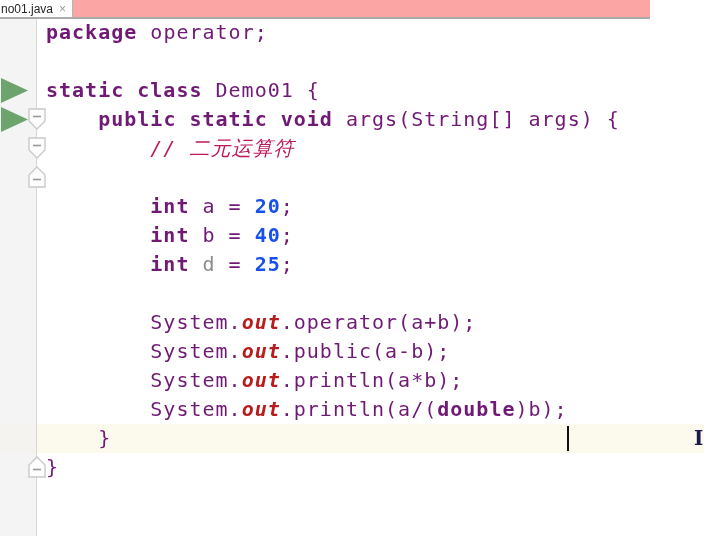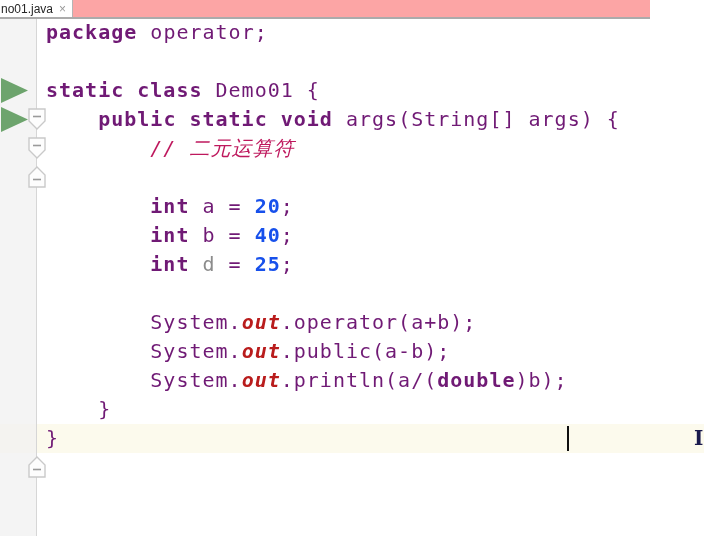--- a/index.html
+++ b/index.html
@@ -98,20 +98,21 @@
     <div class="code-line"><span class="seg-keyword">static class</span><span class="seg-plain"> Demo01 {</span></div>
     <div class="code-line"><span class="seg-plain">    </span><span class="seg-keyword">public static void</span><span class="seg-plain"> args(String[] args) {</span></div>
     <div class="code-line"><span class="seg-plain">        </span><span class="seg-comment">// 二元运算符</span></div>
     <div class="code-line"><span class="seg-plain">        </span></div>
     <div class="code-line"><span class="seg-plain">        </span><span class="seg-keyword">int</span><span class="seg-plain"> a = </span><span class="seg-number">20</span><span class="seg-plain">;</span></div>
     <div class="code-line"><span class="seg-plain">        </span><span class="seg-keyword">int</span><span class="seg-plain"> b = </span><span class="seg-number">40</span><span class="seg-plain">;</span></div>
     <div class="code-line"><span class="seg-plain">        </span><span class="seg-keyword">int</span><span class="seg-plain"> </span><span class="seg-unused">d</span><span class="seg-plain"> = </span><span class="seg-number">25</span><span class="seg-plain">;</span></div>
     <div class="code-line"></div>
     <div class="code-line"><span class="seg-plain">        System.</span><span class="seg-field">out</span><span class="seg-plain">.operator(a+b);</span></div>
     <div class="code-line"><span class="seg-plain">        System.</span><span class="seg-field">out</span><span class="seg-plain">.public(a-b);</span></div>
+    <div class="code-line"><span class="seg-plain">        System.</span><span class="seg-field">out</span><span class="seg-plain">.println(a*b);</span></div>
     <div class="code-line"><span class="seg-plain">        System.</span><span class="seg-field">out</span><span class="seg-plain">.println(a/(</span><span class="seg-keyword">double</span><span class="seg-plain">)b);</span></div>
     <div class="code-line"><span class="seg-plain">    }</span></div>
     <div class="code-line"><span class="seg-plain">}</span></div>
   </div>
 
 <div class="caret" style="top: 426px;"></div>
 
 <div class="right-edge-glyph" style="top: 424px;">I</div>
 
 </body></html>

